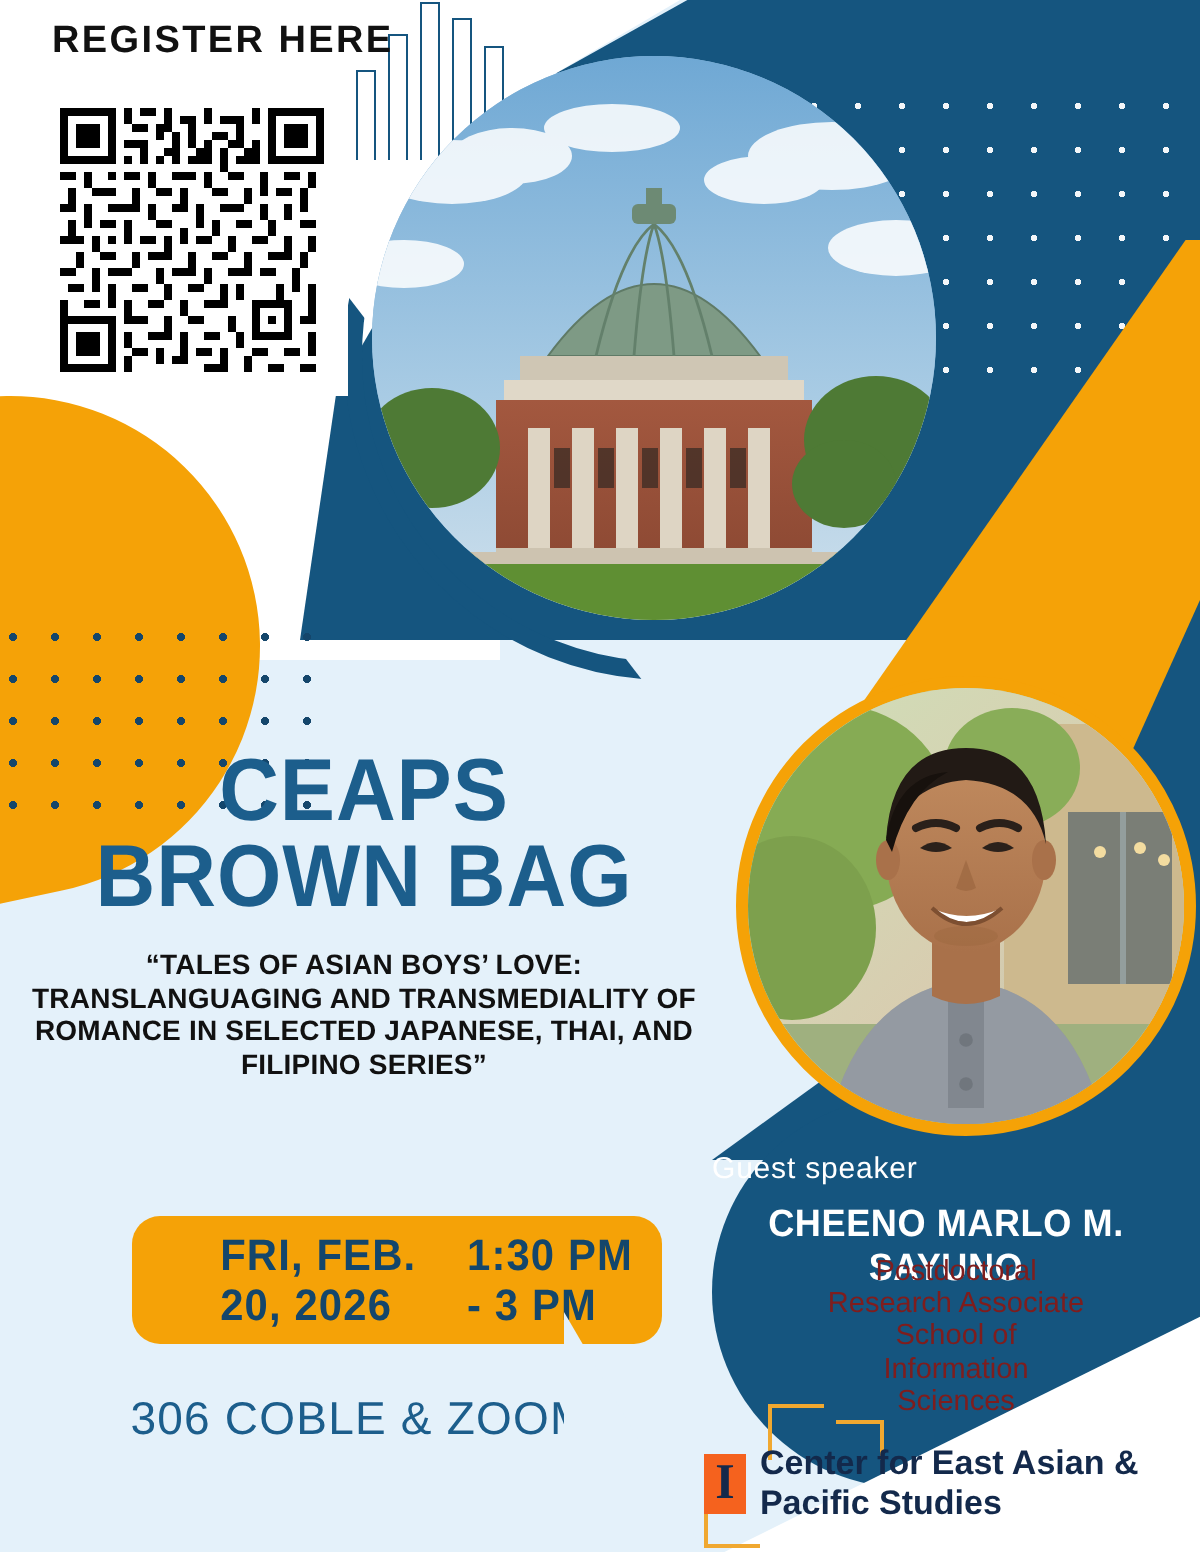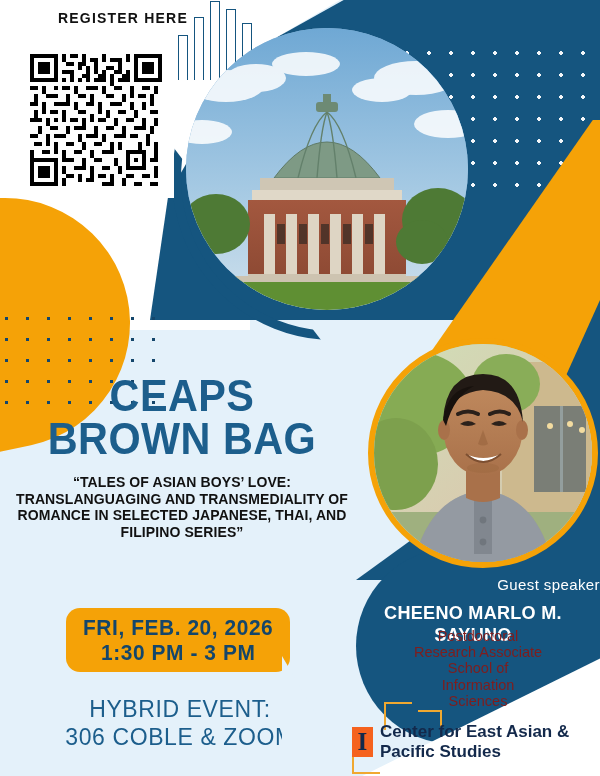--- a/index.html
+++ b/index.html
@@ -165,25 +165,24 @@
     width: 140px; height: 140px;
     background: #ffffff;
     padding: 4px;
   }
   .qr-wrap svg { display: block; }
 
   
   .register-here {
     position: absolute;
     left: 26px; top: 10px;
-    font-size: 14px;
+    font-size: 19px;
     font-weight: bold;
     letter-spacing: 1.2px;
     color: #111111;
-    margin-left: 32px;
   }
 
   
   .title-block {
     position: absolute;
     left: 12px; top: 374px;
     width: 340px;
     text-align: center;
   }
   .title-line {
@@ -210,23 +209,23 @@
   }
 
   
   .date-pill {
     position: absolute;
     left: 66px; top: 608px;
     width: 224px; height: 64px;
     background: #f5a207;
     border-radius: 14px;
     display: flex;
-    flex-direction: column;
     align-items: center;
     justify-content: center;
+    padding-left: 41px;
   }
   .date-line {
     font-family: "Liberation Sans Narrow", "Liberation Sans", sans-serif;
     font-size: 22px;
     font-weight: bold;
     letter-spacing: 0.6px;
     color: #14466b;
     line-height: 1.15;
     transform: scaleX(0.95);
   }
@@ -253,21 +252,21 @@
     overflow: hidden;
     background: #b9cfa6;
   }
   .speaker-photo svg { display: block; }
 
   
   .guest-speaker {
     position: absolute;
     left: 356px; top: 576px;
     width: 244px;
-    text-align: right;
+    text-align: left;
     font-size: 15px;
     color: #ffffff;
     letter-spacing: 0.4px;
   }
   .speaker-name {
     position: absolute;
     left: 346px; top: 602px;
     width: 254px;
     text-align: center;
     font-family: "Liberation Sans Narrow", "Liberation Sans", sans-serif;
@@ -609,21 +608,20 @@
   </div>
 
   <div class="subtitle">“TALES OF ASIAN BOYS’ LOVE: TRANSLANGUAGING AND TRANSMEDIALITY OF ROMANCE IN SELECTED JAPANESE, THAI, AND FILIPINO SERIES”</div>
 
   <div class="date-pill">
     <div class="date-line">FRI, FEB. 20, 2026</div>
     <div class="date-line">1:30 PM - 3 PM</div>
   </div>
 
   <div class="hybrid">
-    <div>HYBRID EVENT:</div>
     <div>306 COBLE &amp; ZOOM</div>
   </div>
 
   <div class="speaker-panel-top"></div>
   <div class="speaker-panel"></div>
   <div class="white-corner-br"></div>
   <div class="lightblue-sliver"></div>
 
   <div class="speaker-photo">
     <svg width="218" height="218" viewBox="0 0 218 218" aria-hidden="true">

